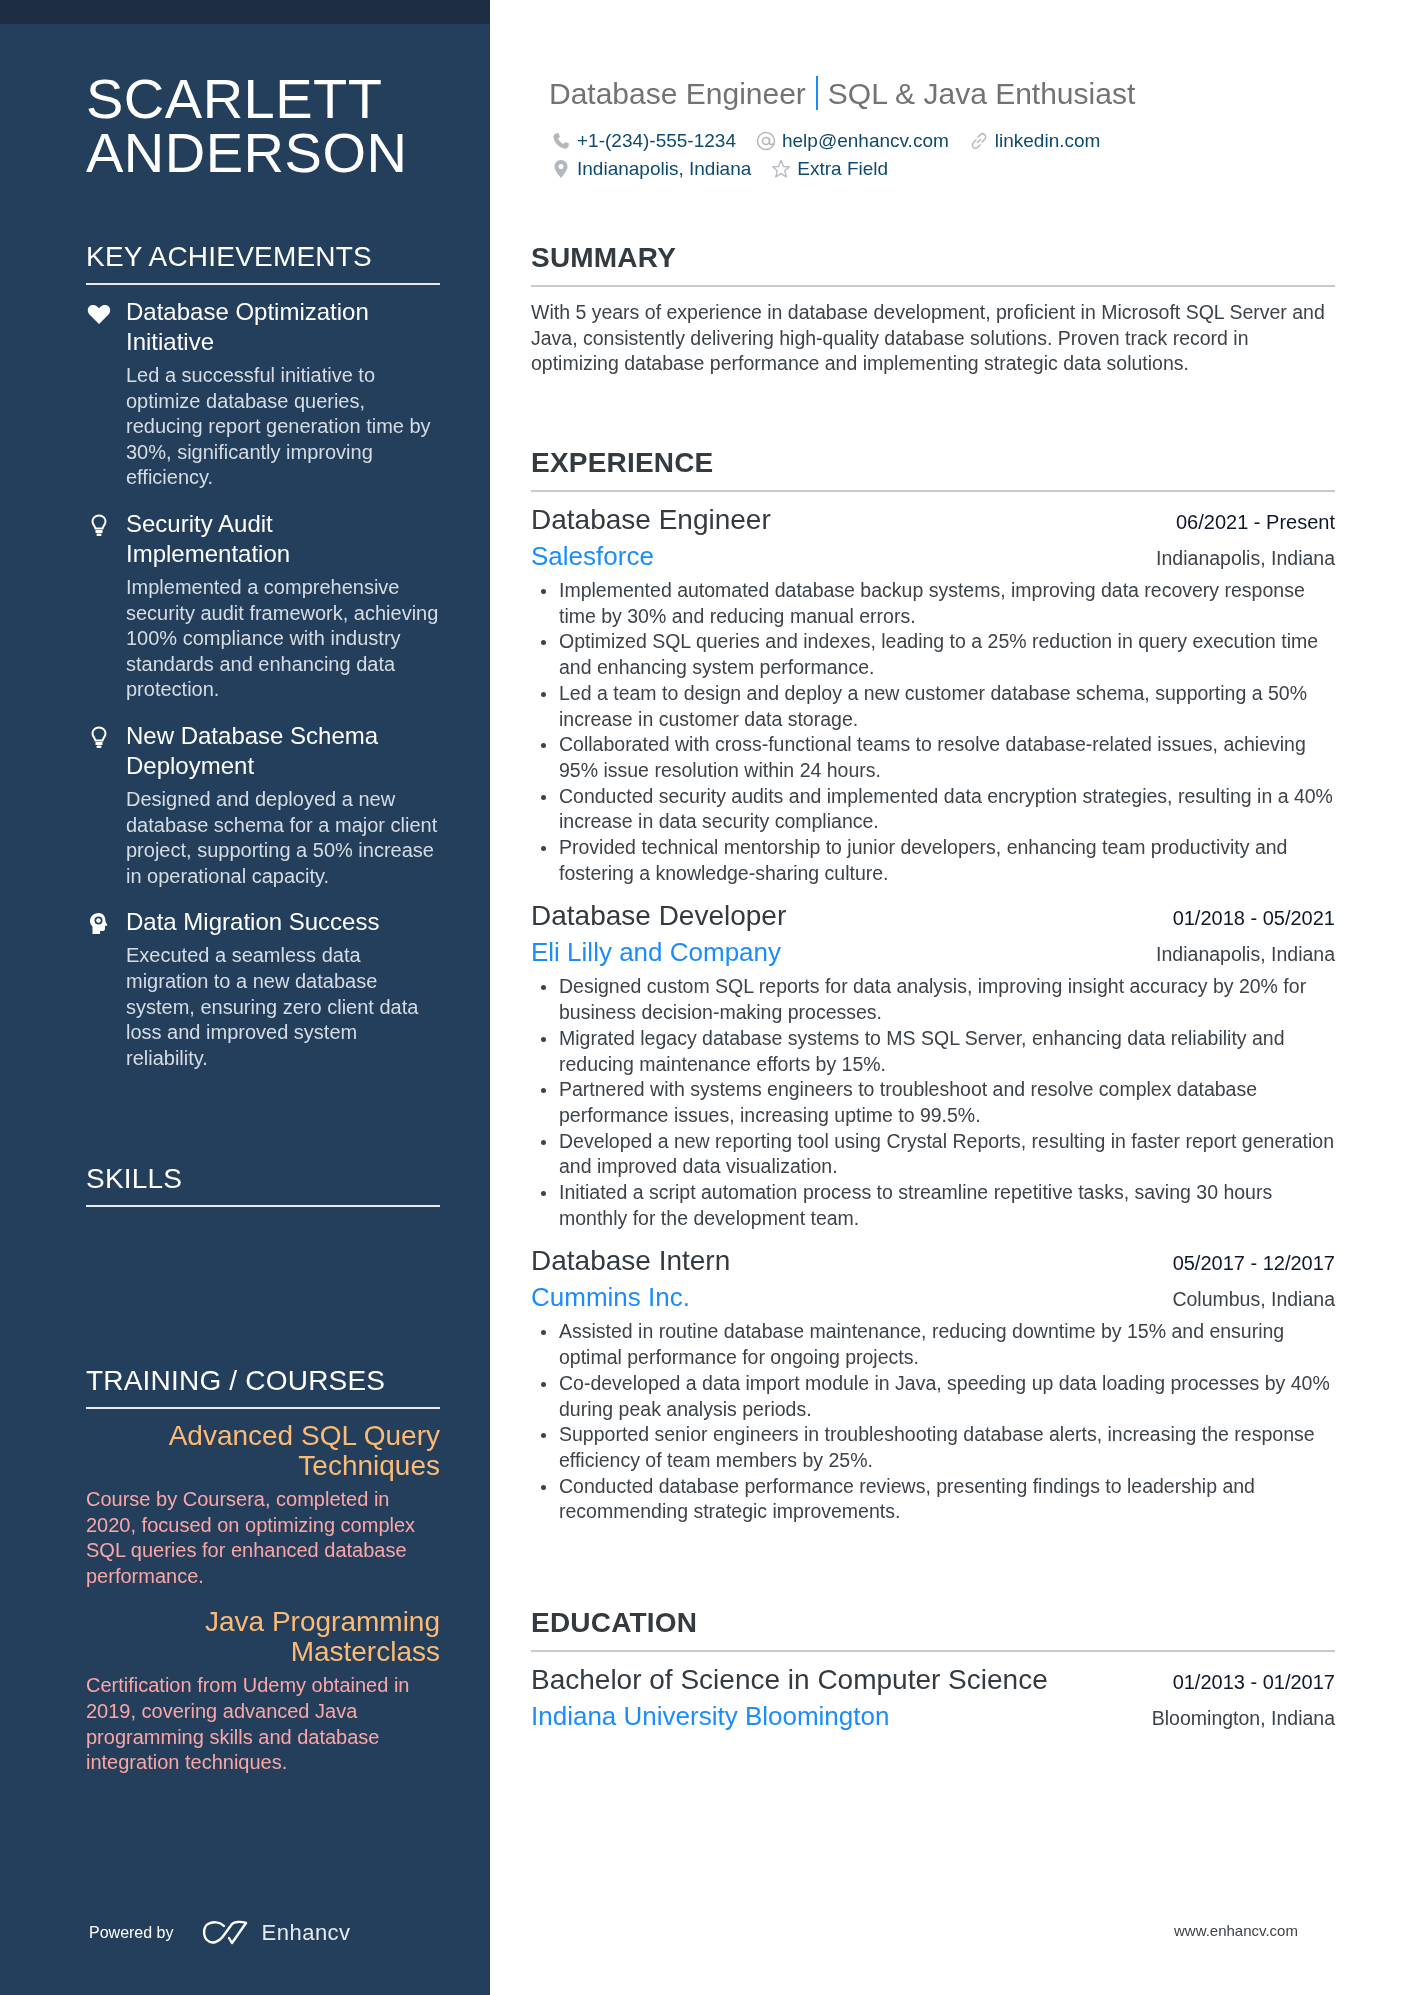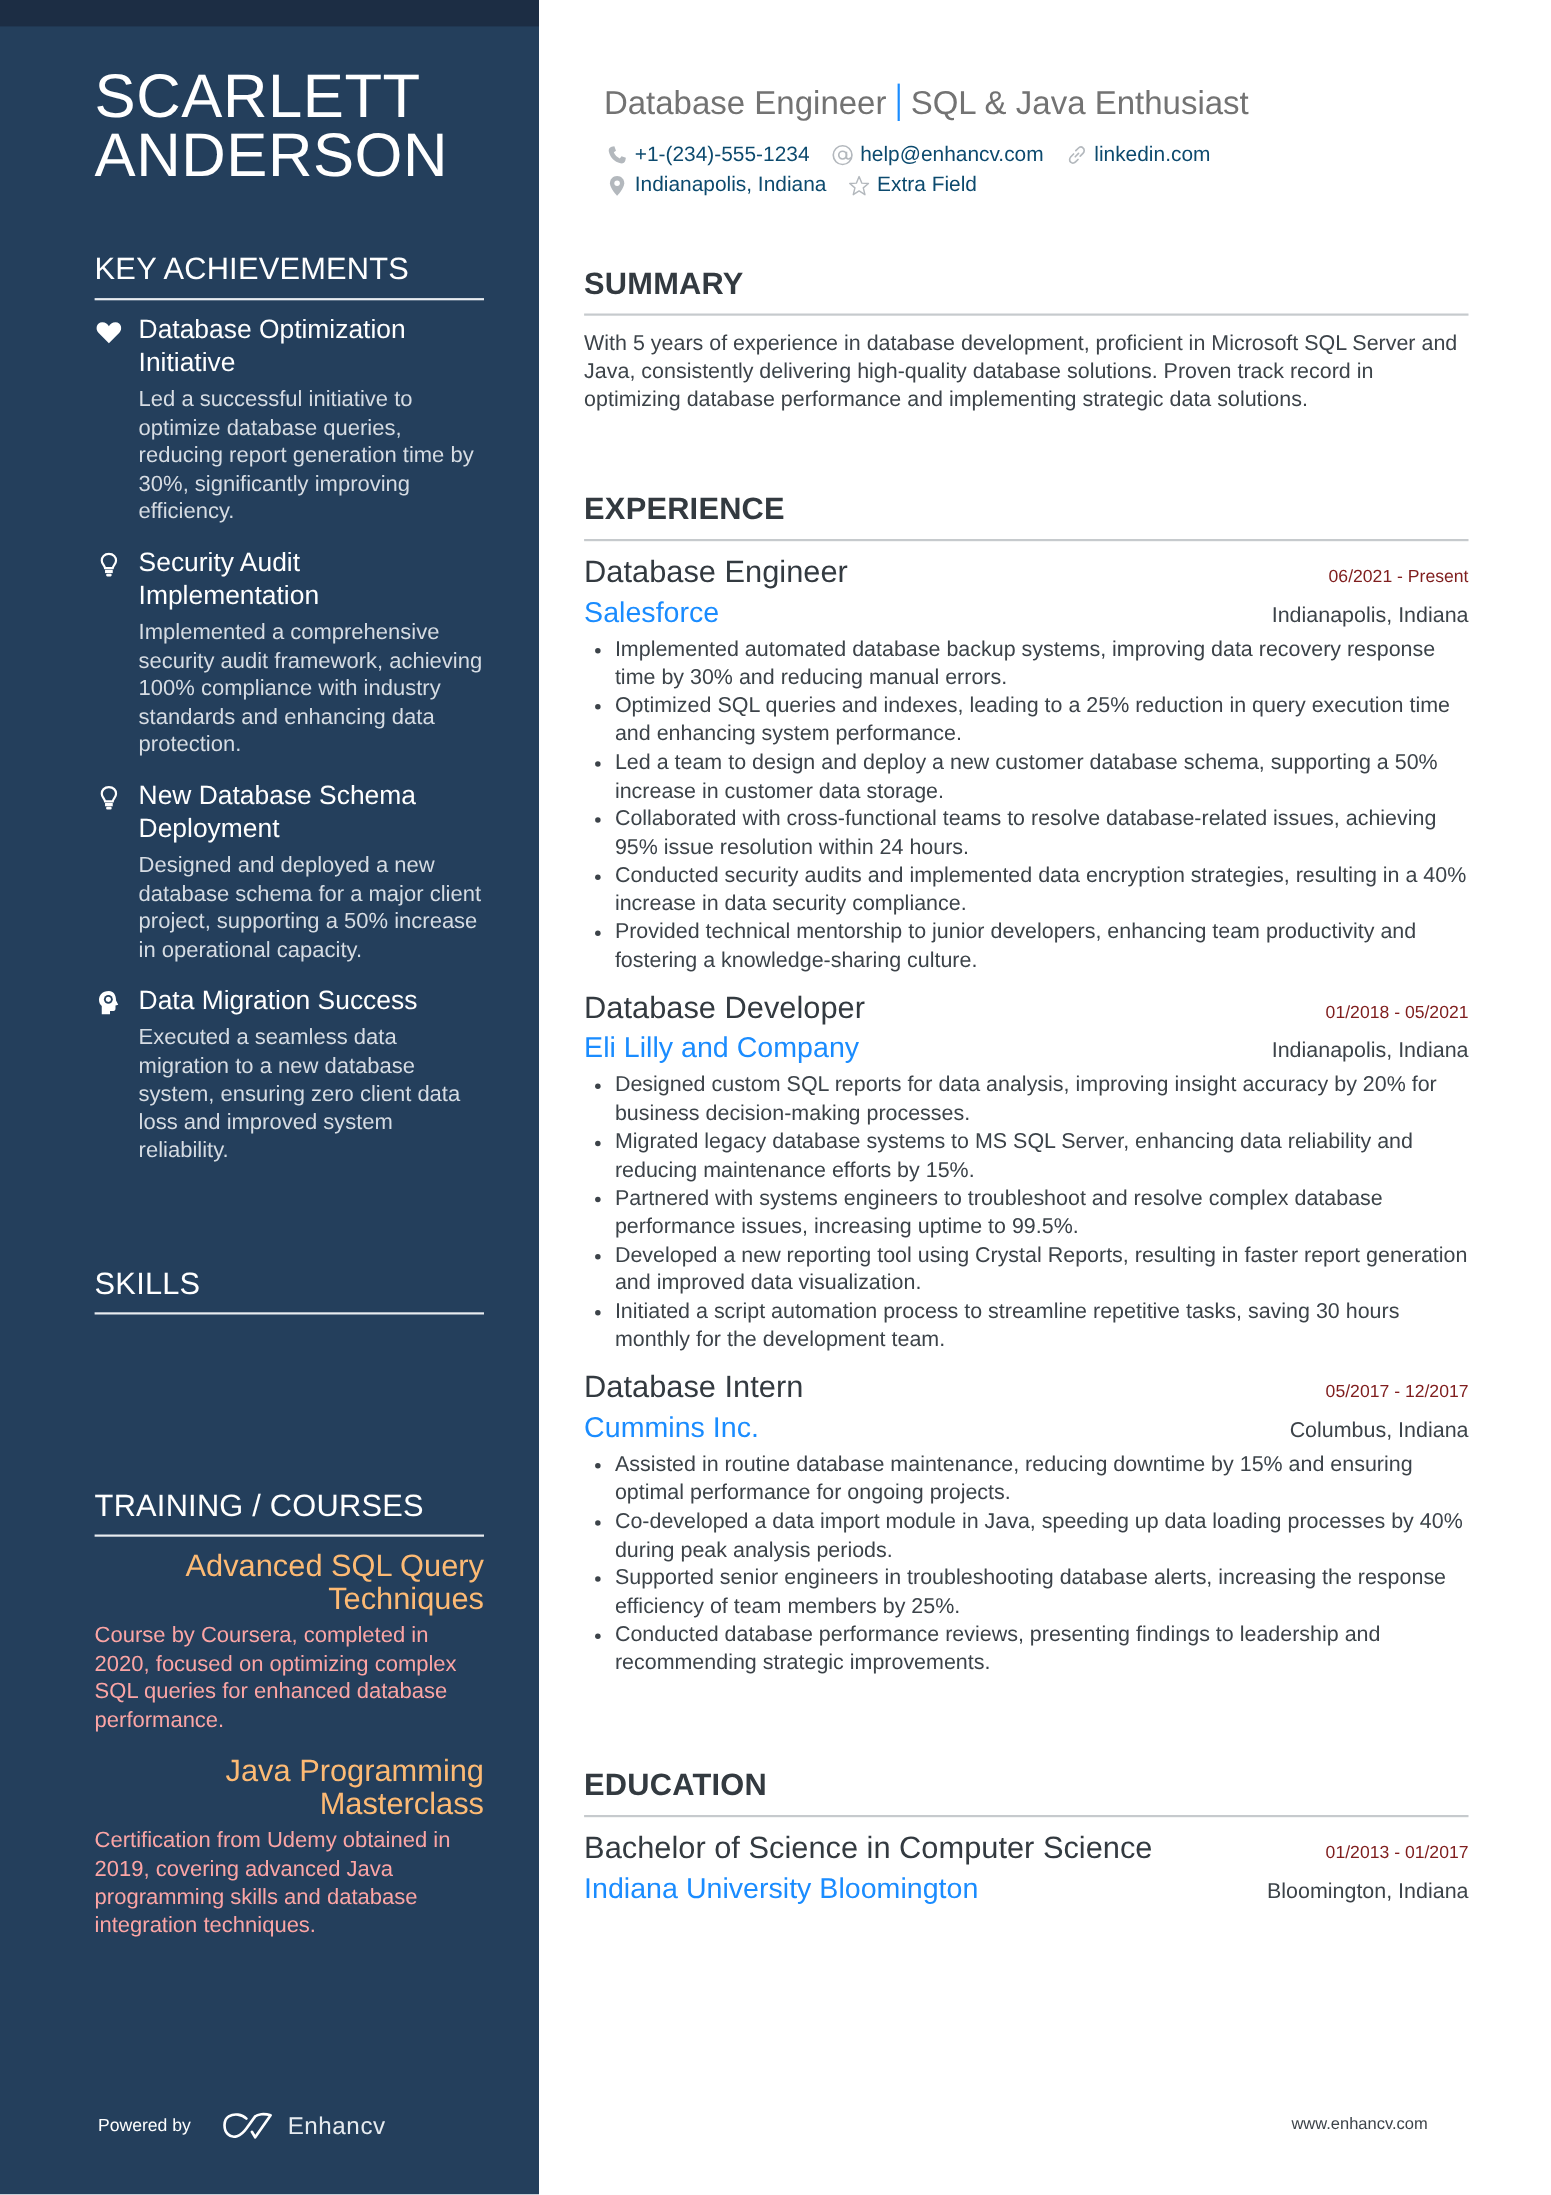--- a/index.html
+++ b/index.html
@@ -2,21 +2,21 @@
 <html><head>
 <meta charset="utf-8">
 <style>
   * { box-sizing: border-box; margin: 0; padding: 0; }
   html, body { width: 1410px; height: 1995px; background: #ffffff; overflow: hidden; }
   body { position: relative; font-family: "Liberation Sans", sans-serif; color: #3c4349; }
 
   
   .sidebar { position: absolute; left: 0; top: 0; width: 490px; height: 1995px; background: #243f5c; color: #ffffff; }
   .sidebar .topband { position: absolute; left: 0; top: 0; width: 490px; height: 24px; background: #1c2d44; }
-  .sb-inner { position: absolute; left: 86px; top: 60px; width: 354px; }
+  .sb-inner { position: absolute; left: 86px; top: 72px; width: 354px; }
 
   .name { font-size: 56px; line-height: 54px; font-weight: 400; letter-spacing: 0.5px; color: #fff; }
   .name div { display: block; }
 
   .sb-section { margin-top: 0; }
   .sb-heading { font-size: 28px; line-height: 34px; font-weight: 400; color: #ffffff; letter-spacing: 0.2px; }
   .sb-rule { height: 2px; background: #e8ecf0; margin-top: 9px; width: 354px; }
 
   .ach { position: relative; padding-left: 40px; }
   .ach-icon { position: absolute; left: 0; top: 5px; width: 26px; height: 24px; display: flex; align-items: center; justify-content: center; }
@@ -45,21 +45,21 @@
 
   .sec { position: absolute; left: 0; width: 804px; }
   .sec-heading { font-size: 28px; line-height: 34px; color: #333a40; letter-spacing: 0.2px; }
   .sec-rule { height: 2px; background: #c6cacd; margin-top: 10px; }
 
   .summary-text { font-size: 19.5px; line-height: 25.7px; color: #3c4349; margin-top: 13px; }
 
   .job { position: relative; }
   .job-row { display: flex; justify-content: space-between; align-items: baseline; }
   .job-title { font-size: 28px; line-height: 36px; color: #333a40; }
-  .job-date { font-size: 16px; color: #7f1d1d; }
+  .job-date { font-size: 20px; color: #0f172a; }
   .job-company { font-size: 26px; line-height: 36px; color: #1a8cff; }
   .job-loc { font-size: 19.5px; color: #3c4349; }
   .bullets { list-style: none; margin-top: 4px; }
   .bullets li { position: relative; padding-left: 28px; font-size: 19.5px; line-height: 25.7px; color: #3c4349; }
   .bullets li::before { content: ""; position: absolute; left: 10px; top: 11px; width: 5px; height: 5px; border-radius: 50%; background: #3c4349; }
 
   .footer-url { position: absolute; left: 1174px; top: 1922px; font-size: 15px; color: #3c4349; }
 </style>
 </head>
 <body>

